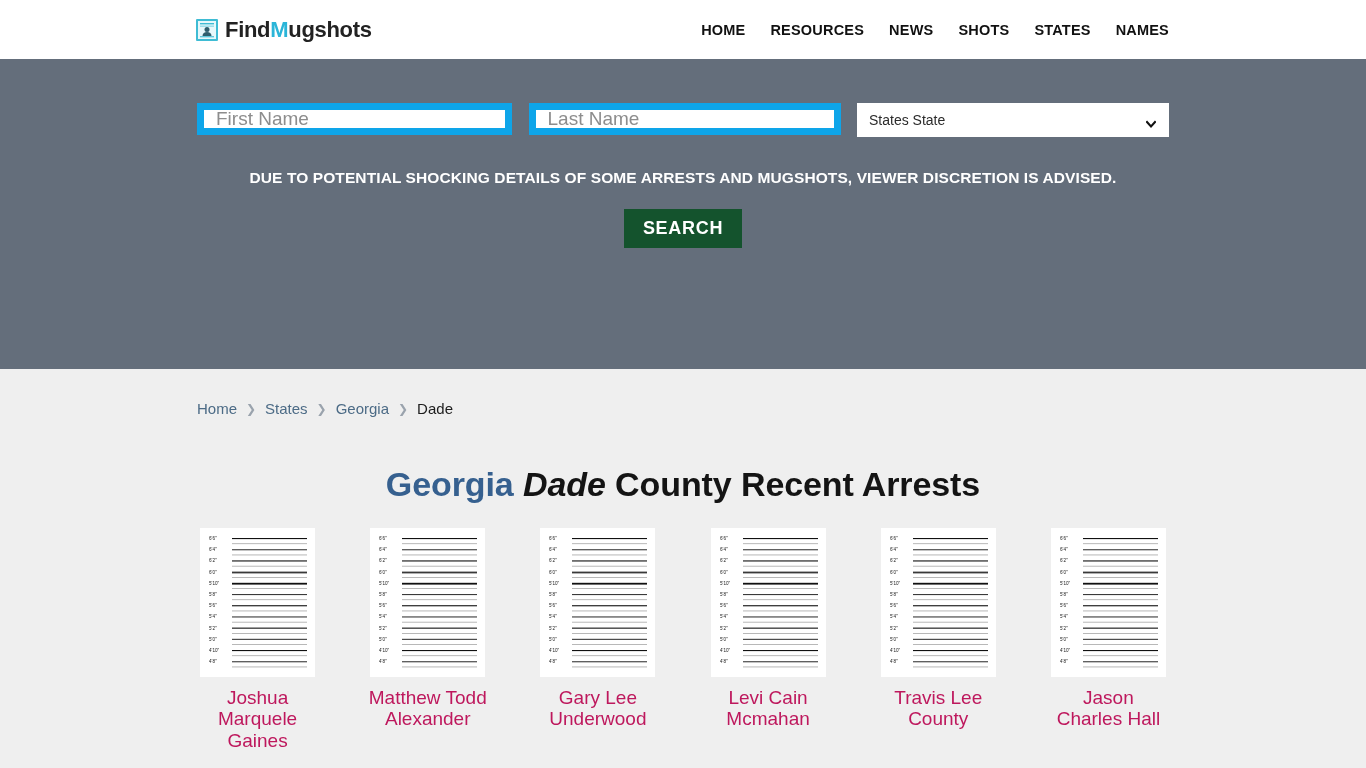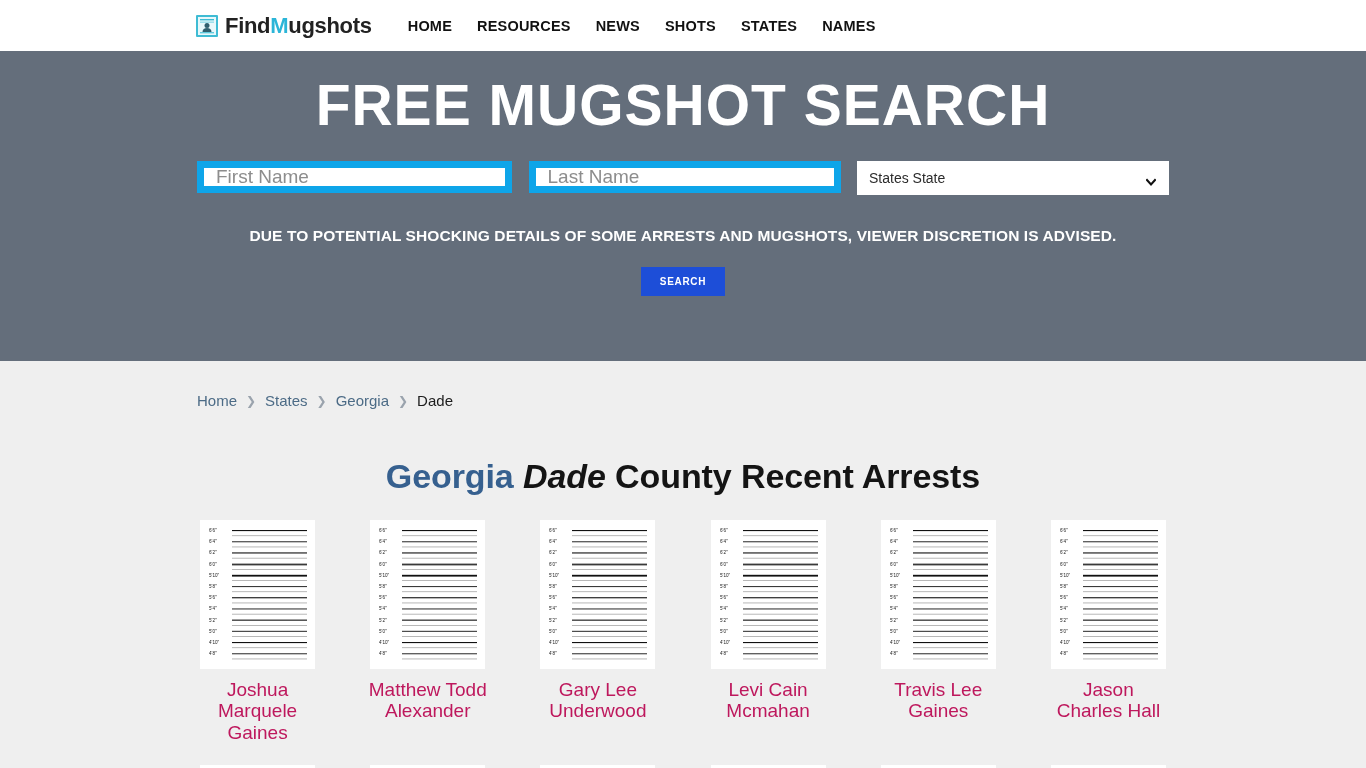--- a/index.html
+++ b/index.html
@@ -8,24 +8,25 @@
     padding: 0;
     width: 1366px;
     height: 768px;
     overflow: hidden;
     background: #efefef;
     font-family: "Liberation Sans", sans-serif;
   }
 
   
   .site-header {
-    height: 51px;
+    height: 59px;
     background: #ffffff;
     display: flex;
     align-items: center;
+    justify-content: space-between;
     padding: 0 197px 0 196px;
     gap: 36px;
   }
   .brand {
     display: flex;
     align-items: center;
     gap: 7px;
     text-decoration: none;
   }
   .brand-icon {
@@ -134,25 +135,25 @@
   .disclaimer {
     margin: 32px auto 0 auto;
     color: #ffffff;
     font-size: 15.5px;
     font-weight: bold;
     letter-spacing: 0.1px;
   }
   .search-btn {
     margin: 22px auto 0 auto;
     display: block;
-    background: #1d4ed8;
+    background: #14532d;
     color: #ffffff;
     border: none;
     font-family: "Liberation Sans", sans-serif;
-    font-size: 10px;
+    font-size: 18px;
     font-weight: bold;
     letter-spacing: 0.7px;
     padding: 9px 19px;
     cursor: pointer;
   }
 
   
   .content {
     background: #efefef;
     padding-top: 31px;
@@ -234,21 +235,20 @@
     <a class="nav-link" href="#">HOME</a>
     <a class="nav-link" href="#">RESOURCES</a>
     <a class="nav-link" href="#">NEWS</a>
     <a class="nav-link" href="#">SHOTS</a>
     <a class="nav-link" href="#">STATES</a>
     <a class="nav-link" href="#">NAMES</a>
   </nav>
 </div>
 
 <div class="hero">
-  <h1 class="hero-title">FREE MUGSHOT SEARCH</h1>
 
   <div class="search-row">
     <input class="field field-first" type="text" placeholder="First Name" style="">
     <input class="field field-last" type="text" placeholder="Last Name" style="">
     <div class="state-select-wrap">
       <span class="sel-value">States State</span>
       <span class="chev">
         <svg width="10" height="10" viewBox="0 0 10 10">
             <path d="M1 3 L5 7.5 L9 3" fill="none" stroke="#111" stroke-width="2" stroke-linecap="square"></path>
           </svg>
@@ -490,21 +490,21 @@
             <rect x="32" y="110.8" width="75" height="1.1" fill="#3a3a3a"></rect>
             <rect x="32" y="116.2" width="75" height="0.7" fill="#9a9a9a"></rect>
             <text x="9" y="124" font-family="Liberation Sans, sans-serif" font-size="4.6" fill="#1a1a1a" text-anchor="start">4'10"</text>
             <rect x="32" y="122" width="75" height="1.1" fill="#111111"></rect>
             <rect x="32" y="127.4" width="75" height="0.7" fill="#9a9a9a"></rect>
             <text x="9" y="135.2" font-family="Liberation Sans, sans-serif" font-size="4.6" fill="#1a1a1a" text-anchor="start">4'8"</text>
             <rect x="32" y="133.2" width="75" height="1.1" fill="#3a3a3a"></rect>
             <rect x="32" y="138.6" width="75" height="0.7" fill="#9a9a9a"></rect>
           </svg>
         </a>
-        <a class="card-name" href="#">Travis Lee Gaines</a>
+        <a class="card-name" href="#">Travis Lee County</a>
       </div>
       <div class="card">
         <a class="mug" href="#">
           <svg width="115" height="149" viewBox="0 0 115 149">
             <rect width="115" height="149" fill="#ffffff"></rect>
             <text x="9" y="12" font-family="Liberation Sans, sans-serif" font-size="4.6" fill="#1a1a1a" text-anchor="start">6'6"</text>
             <rect x="32" y="10" width="75" height="1.1" fill="#111111"></rect>
             <rect x="32" y="15.4" width="75" height="0.7" fill="#9a9a9a"></rect>
             <text x="9" y="23.2" font-family="Liberation Sans, sans-serif" font-size="4.6" fill="#1a1a1a" text-anchor="start">6'4"</text>
             <rect x="32" y="21.2" width="75" height="1.1" fill="#3a3a3a"></rect>

